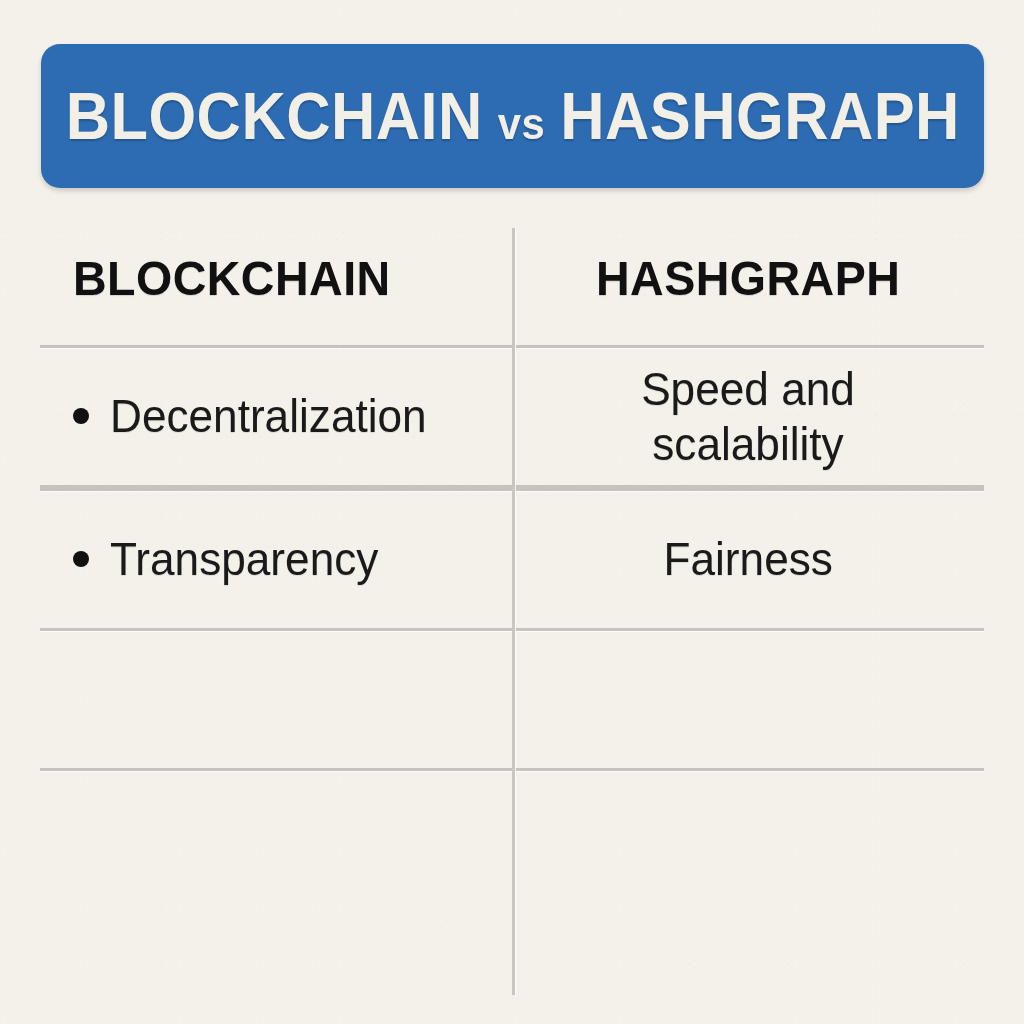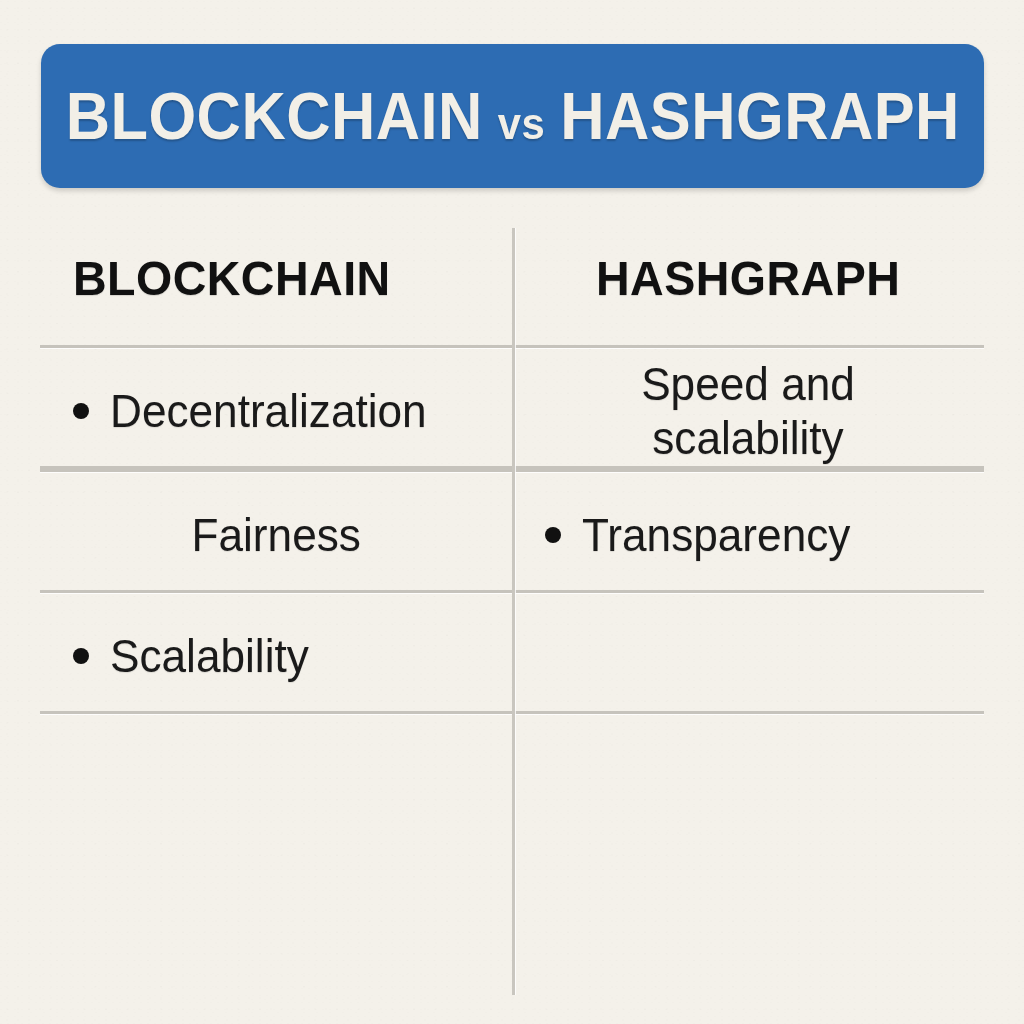--- a/index.html
+++ b/index.html
@@ -116,21 +116,21 @@
   .cell-right .col-head { transform-origin: center center; }
 
   .h-divider {
     height: 3px;
     width: 100%;
     background: #c6c3bc;
     box-shadow: 0 1px 0 rgba(255,255,255,0.85);
   }
 
   
-  .body-row { height: 110px; margin-top: 8px; }
+  .body-row { height: 137px; }
 
   .bullet-item {
     display: flex;
     align-items: center;
     gap: 21px;
   }
 
   .bullet-dot {
     width: 16px;
     height: 16px;
@@ -194,36 +194,30 @@
     </div>
     <div class="cell cell-right">
       <span class="cell-text">Speed and scalability</span>
     </div>
   </div>
   <div class="h-divider"></div>
 
   <div class="h-divider"></div>
 
   <div class="row body-row">
-    <div class="cell cell-right">
-      <span class="cell-text">Fairness</span>
-    </div>
     <div class="cell cell-left">
       <span class="bullet-item">
         <span class="bullet-dot"></span>
         <span class="cell-text">Transparency</span>
       </span>
     </div>
+    <div class="cell cell-right">
+      <span class="cell-text">Fairness</span>
+    </div>
   </div>
   <div class="h-divider"></div>
 
   <div class="row body-row">
-    <div class="cell cell-left">
-      <span class="bullet-item">
-        <span class="bullet-dot"></span>
-        <span class="cell-text">Scalability</span>
-      </span>
-    </div>
   </div>
   <div class="h-divider"></div>
 
   <div id="footer-spacer"></div>
 </div>
 
 </body></html>

